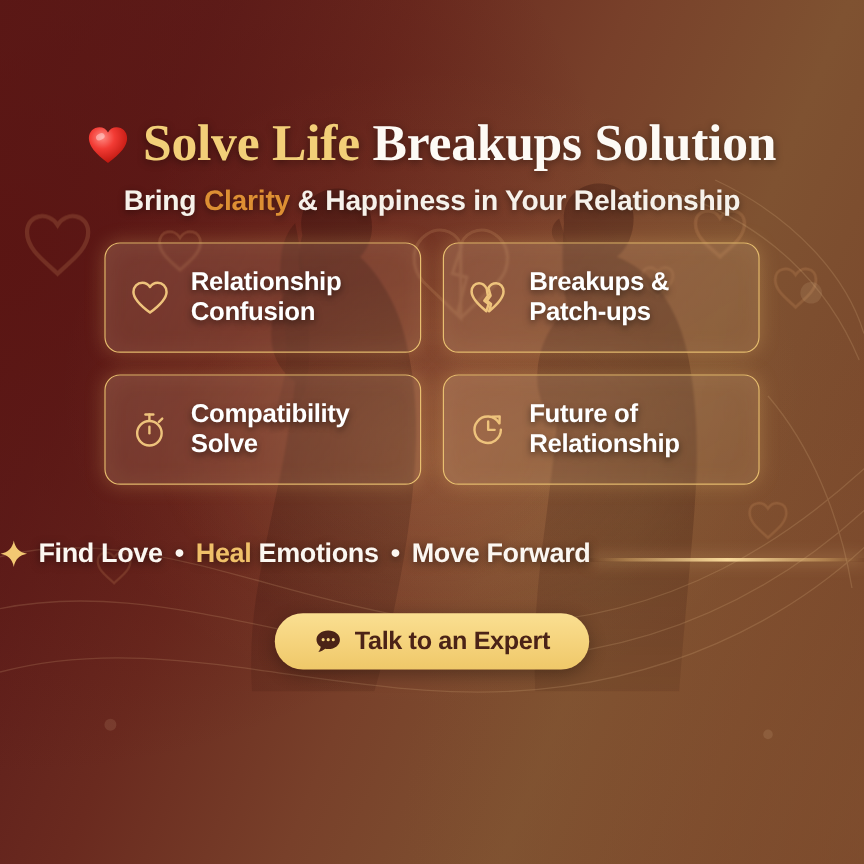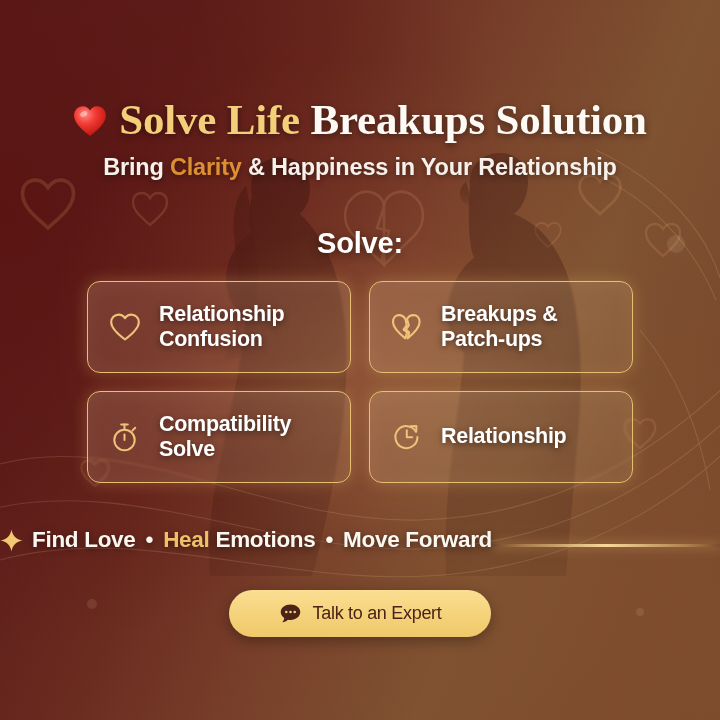--- a/index.html
+++ b/index.html
@@ -156,22 +156,22 @@
     margin-top:37px;
     display:flex; align-items:center; justify-content:center;
     gap:11px;
     width:262px; height:47px;
     border-radius:24px;
     background:linear-gradient(180deg,#fadf92 0%,#f5d37c 52%,#efc869 100%);
     box-shadow:0 4px 14px rgba(0,0,0,0.32);
     cursor:pointer;
   }
   .cta-text {
-    font-size:18px;
-    font-weight:normal;
+    font-size:21px;
+    font-weight:bold;
     color:#4b2317;
     letter-spacing:-0.3px;
   }
   .chat-icon { width:23px; height:23px; display:block; flex:none; }
 </style>
 </head>
 <body>
 
 <div id="poster">
 
@@ -289,21 +289,20 @@
                  C17.4,2.5 19.8,1 22.7,1 C27.3,1 31,4.6 31,9.6 C31,15.6 26,21.5 16,29 Z" fill="url(#hg)"></path>
         <ellipse cx="10" cy="8.4" rx="3.6" ry="2.5" fill="#ffffff" opacity="0.38" transform="rotate(-28 10 8.4)"></ellipse>
       </svg>
       <div class="title">
         <span class="gold">Solve Life</span><span> </span><span class="white">Breakups Solution</span>
       </div>
     </div>
 
     <div class="subtitle"><span>Bring </span><span class="accent">Clarity</span><span> &amp; Happiness in Your Relationship</span></div>
 
-    <div class="solve-label">Solve:</div>
 
     <div class="cards">
 
       <div class="card">
         <svg class="card-icon" viewBox="0 0 34 34">
           <path d="M17,29.5 C8,22.8 3.2,17.7 3.2,12.3 C3.2,7.9 6.5,4.6 10.6,4.6
                    C13.2,4.6 15.6,6 17,8.2 C18.4,6 20.8,4.6 23.4,4.6
                    C27.5,4.6 30.8,7.9 30.8,12.3 C30.8,17.7 26,22.8 17,29.5 Z" fill="none" stroke="#eec37c" stroke-width="2.1" stroke-linejoin="round"></path>
         </svg>
         <div class="card-text">
@@ -345,20 +344,21 @@
 
       <div class="card">
         <svg class="card-icon" viewBox="0 0 34 34">
           <g fill="none" stroke="#eec37c" stroke-width="2.0" stroke-linecap="round" stroke-linejoin="round">
             <path d="M25.8,11.4 A11,11 0 1 0 27.4,17"></path>
             <path d="M20.6,6.2 L26.4,6.0 L26.2,11.8"></path>
             <path d="M16.8,10.2 L16.8,17.2 L22.2,17.2"></path>
           </g>
         </svg>
         <div class="card-text">
+          <div>Future of</div>
           <div>Relationship</div>
         </div>
       </div>
 
     </div>
 
     <div class="tagline-wrap">
       <div class="tagline">
         <svg class="spark" viewBox="0 0 24 24">
           <path d="M12,0.5 C13.1,7.0 17.0,10.9 23.5,12 C17.0,13.1 13.1,17.0 12,23.5

